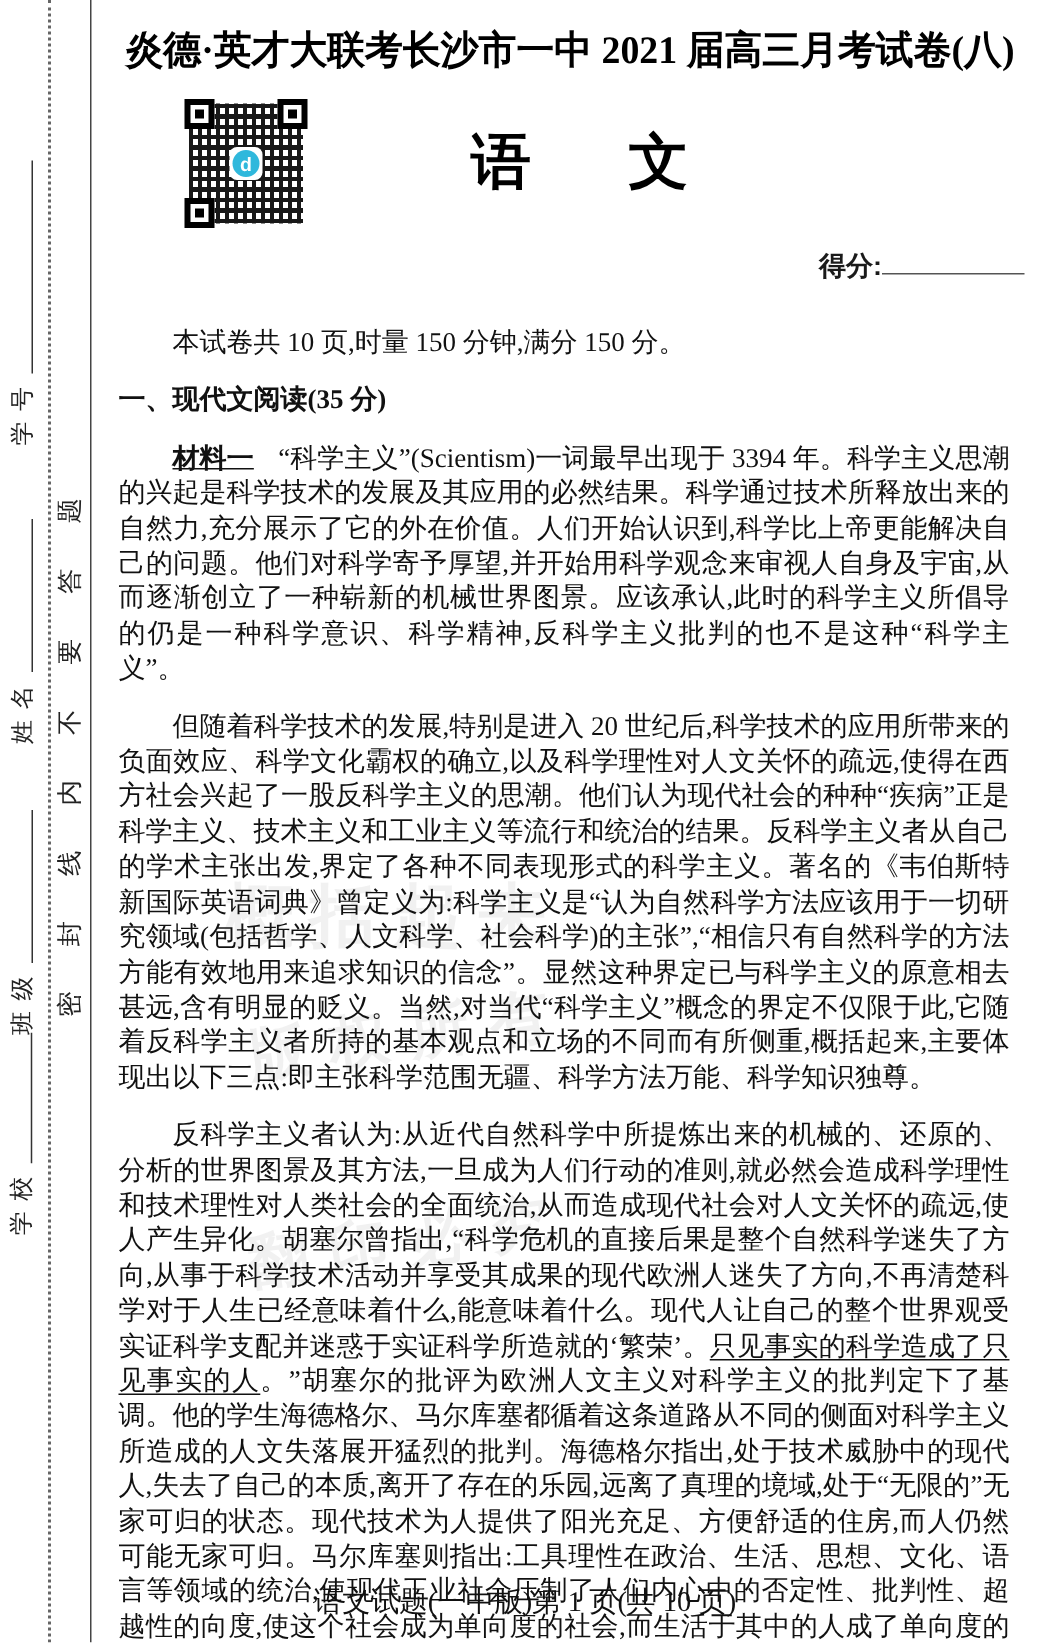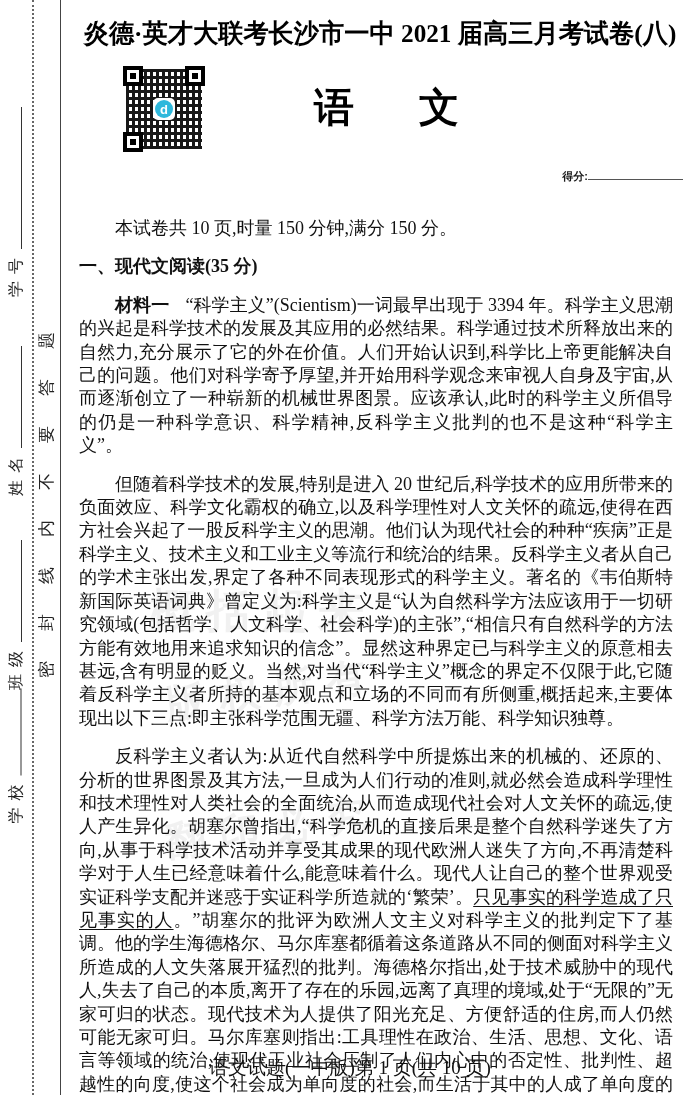--- a/index.html
+++ b/index.html
@@ -49,39 +49,39 @@
   .qr-logo .dot{
     width:18px;height:18px;border-radius:50%;background:#2fb8dc;color:#fff;
     font-family:"Liberation Sans", sans-serif;font-weight:bold;font-size:13px;
     display:flex;align-items:center;justify-content:center;line-height:1;
   }
   .subject-title{
     position:absolute;left:60px;right:0;top:80px;text-align:center;
     font-size:40px;font-weight:bold;font-family:"Liberation Sans", sans-serif;
     letter-spacing:65px;padding-left:78px;color:#000;
   }
-  .score{position:absolute;top:165px;right:17px;font-size:11px;font-family:Liberation Sans, sans-serif;}
+  .score{position:absolute;top:165px;right:17px;font-size:18px;font-family:Liberation Sans, sans-serif;}
   .score .score-label{font-weight:bold;}
   .score .score-line{display:inline-block;width:95px;border-bottom:1.6px solid #555;height:14px;}
   
   .wm{position:absolute;color:rgba(80,80,80,0.08);font-weight:bold;pointer-events:none;
       font-family:"Liberation Sans", sans-serif;white-space:nowrap;}
   .wm1{left:150px;top:580px;font-size:46px;letter-spacing:10px;}
   .wm2{left:165px;top:662px;font-size:40px;letter-spacing:14px;transform:rotate(-8deg);}
   .wm3{left:165px;top:800px;font-size:40px;letter-spacing:14px;transform:rotate(-8deg);}
   
   .content{
     position:absolute;left:64px;top:202px;width:624px;
     font-size:18px;line-height:23.4px;text-align:justify;color:#111;
   }
   .content p{margin:15px;}
   .indent{text-indent:2em;}
   .h-section{font-weight:bold;font-family:Liberation Serif, serif;}
   .h-sub{font-weight:bold;font-family:"Liberation Sans", sans-serif;text-indent:2em;}
-  .lead{font-weight:bold;font-family:"Liberation Sans", sans-serif;margin-right:0.9em;}
+  .lead{font-weight:bold;font-family:"Liberation Sans", sans-serif;margin-right:0.9em;text-decoration:underline;}
   .u{text-decoration:underline;text-underline-offset:3px;}
   
   .footer{
     position:absolute;left:60px;right:60px;top:1055px;text-align:center;
     font-size:19px;color:#111;font-family:"Liberation Serif", serif;
   }
 </style>
 </head>
 <body>
 

